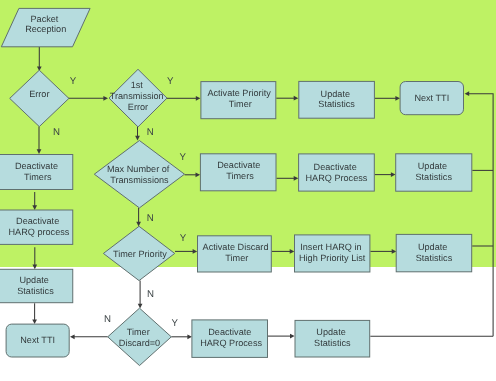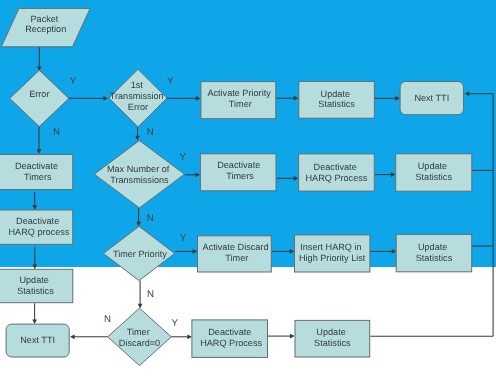--- a/index.html
+++ b/index.html
@@ -1,19 +1,19 @@
 <!DOCTYPE html>
 <html><head>
 <meta charset="utf-8">
 <style>
   html, body { margin:0; padding:0; background:#ffffff; }
   body { width:496px; height:381px; overflow:hidden;
          font-family:"Liberation Sans", sans-serif;
          -webkit-font-smoothing:antialiased; text-rendering:geometricPrecision; }
-  #canvas { position:relative; width:496px; height:267px; background:#0ea5e9; }
+  #canvas { position:relative; width:496px; height:267px; background:#bef264; }
   svg { display:block; }
   .shp { fill:#b6dcde; stroke:#60706f; stroke-width:1; }
   .cline { fill:none; stroke:#3a3a3a; stroke-width:1.05;
             stroke-linejoin:miter; stroke-linecap:butt; }
   .arrow { fill:#3a3a3a; stroke:none; }
   .nlabel { font-family:"Liberation Sans", sans-serif; font-size:9.15px; fill:#333b3d; }
   .elabel { font-family:"Liberation Sans", sans-serif; font-size:9.7px; fill:#3a4244; }
 </style>
 </head>
 <body>

